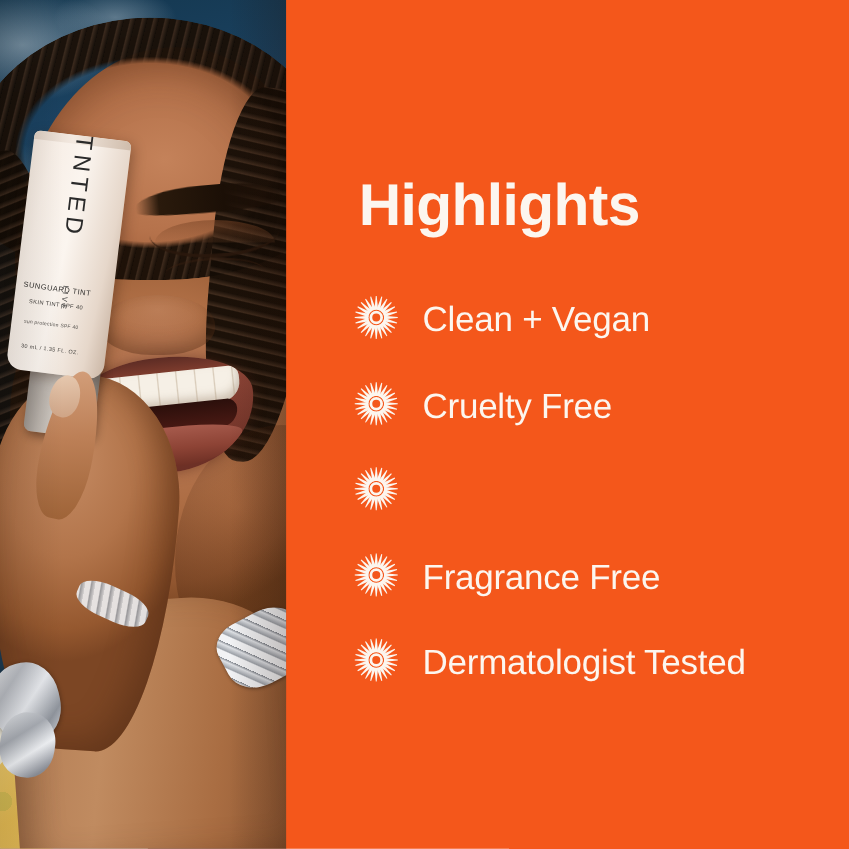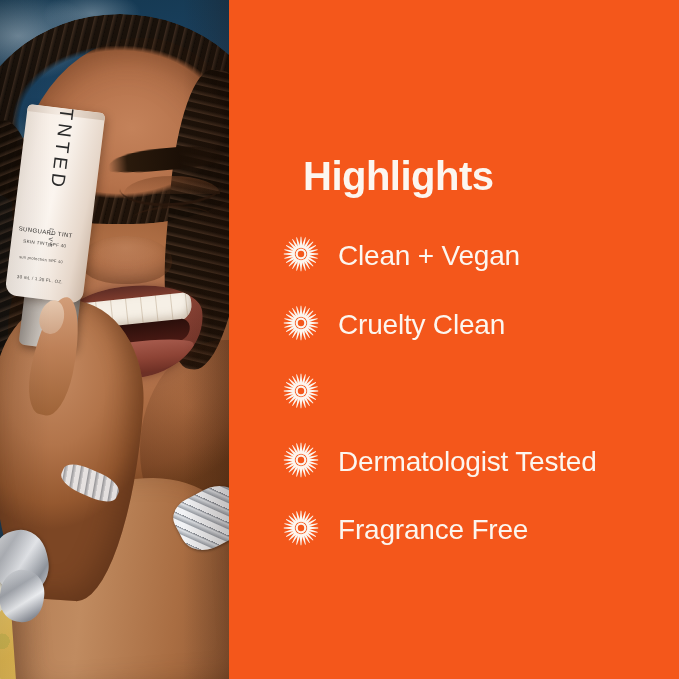--- a/index.html
+++ b/index.html
@@ -364,22 +364,22 @@
   #content-panel {
     position: absolute;
     left: 229px; top: 0;
     width: 450px; height: 679px;
     background: #F4571B;
   }
   #highlights-title {
     position: absolute;
     left: 58px;
     top: 140px;
-    margin: 16px;
-    font-size: 40px;
+    margin: 0;
+    font-size: 47px;
     font-weight: 700;
     letter-spacing: -0.5px;
     color: #FCF6EF;
     font-family: "Liberation Sans", sans-serif;
     line-height: 1;
   }
   #highlights-list {
     position: absolute;
     left: 54px;
     top: 228px;
@@ -514,21 +514,21 @@
               <path d="M11.89,19.83 L2.91,26.27 L3.30,26.93 L13.37,22.37 Z" fill="#FCF6EF"></path>
               <path d="M11.63,18.18 L1.29,22.08 L1.49,22.82 L12.39,21.03 Z" fill="#FCF6EF"></path>
               <path d="M11.80,16.53 L0.80,17.62 L0.80,18.38 L11.80,19.47 Z" fill="#FCF6EF"></path>
               <path d="M12.39,14.97 L1.49,13.18 L1.29,13.92 L11.63,17.82 Z" fill="#FCF6EF"></path>
               <path d="M13.37,13.63 L3.30,9.07 L2.91,9.73 L11.89,16.17 Z" fill="#FCF6EF"></path>
               <path d="M14.66,12.58 L6.11,5.57 L5.57,6.11 L12.58,14.66 Z" fill="#FCF6EF"></path>
               <path d="M16.17,11.89 L9.73,2.91 L9.07,3.30 L13.63,13.37 Z" fill="#FCF6EF"></path>
               <path d="M17.82,11.63 L13.92,1.29 L13.18,1.49 L14.97,12.39 Z" fill="#FCF6EF"></path>
               <circle cx="18" cy="18" r="4.3" fill="none" stroke="#FCF6EF" stroke-width="2.2"></circle>
             </svg></span>
-        <span class="highlight-label">Cruelty Clean</span>
+        <span class="highlight-label">Cruelty Free</span>
       </li>
       <li class="highlight-item">
         <span class="sun-icon"><svg viewBox="0 0 36 36" width="36" height="36" aria-hidden="true">
               <path d="M19.47,11.80 L18.38,0.80 L17.62,0.80 L16.53,11.80 Z" fill="#FCF6EF"></path>
               <path d="M21.03,12.39 L22.82,1.49 L22.08,1.29 L18.18,11.63 Z" fill="#FCF6EF"></path>
               <path d="M22.37,13.37 L26.93,3.30 L26.27,2.91 L19.83,11.89 Z" fill="#FCF6EF"></path>
               <path d="M23.42,14.66 L30.43,6.11 L29.89,5.57 L21.34,12.58 Z" fill="#FCF6EF"></path>
               <path d="M24.11,16.17 L33.09,9.73 L32.70,9.07 L22.63,13.63 Z" fill="#FCF6EF"></path>
               <path d="M24.37,17.82 L34.71,13.92 L34.51,13.18 L23.61,14.97 Z" fill="#FCF6EF"></path>
               <path d="M24.20,19.47 L35.20,18.38 L35.20,17.62 L24.20,16.53 Z" fill="#FCF6EF"></path>
@@ -573,21 +573,21 @@
               <path d="M11.89,19.83 L2.91,26.27 L3.30,26.93 L13.37,22.37 Z" fill="#FCF6EF"></path>
               <path d="M11.63,18.18 L1.29,22.08 L1.49,22.82 L12.39,21.03 Z" fill="#FCF6EF"></path>
               <path d="M11.80,16.53 L0.80,17.62 L0.80,18.38 L11.80,19.47 Z" fill="#FCF6EF"></path>
               <path d="M12.39,14.97 L1.49,13.18 L1.29,13.92 L11.63,17.82 Z" fill="#FCF6EF"></path>
               <path d="M13.37,13.63 L3.30,9.07 L2.91,9.73 L11.89,16.17 Z" fill="#FCF6EF"></path>
               <path d="M14.66,12.58 L6.11,5.57 L5.57,6.11 L12.58,14.66 Z" fill="#FCF6EF"></path>
               <path d="M16.17,11.89 L9.73,2.91 L9.07,3.30 L13.63,13.37 Z" fill="#FCF6EF"></path>
               <path d="M17.82,11.63 L13.92,1.29 L13.18,1.49 L14.97,12.39 Z" fill="#FCF6EF"></path>
               <circle cx="18" cy="18" r="4.3" fill="none" stroke="#FCF6EF" stroke-width="2.2"></circle>
             </svg></span>
-        <span class="highlight-label">Dermatologist Tested</span>
+        <span class="highlight-label">Fragrance Free</span>
       </li>
       <li class="highlight-item">
         <span class="sun-icon"><svg viewBox="0 0 36 36" width="36" height="36" aria-hidden="true">
               <path d="M19.47,11.80 L18.38,0.80 L17.62,0.80 L16.53,11.80 Z" fill="#FCF6EF"></path>
               <path d="M21.03,12.39 L22.82,1.49 L22.08,1.29 L18.18,11.63 Z" fill="#FCF6EF"></path>
               <path d="M22.37,13.37 L26.93,3.30 L26.27,2.91 L19.83,11.89 Z" fill="#FCF6EF"></path>
               <path d="M23.42,14.66 L30.43,6.11 L29.89,5.57 L21.34,12.58 Z" fill="#FCF6EF"></path>
               <path d="M24.11,16.17 L33.09,9.73 L32.70,9.07 L22.63,13.63 Z" fill="#FCF6EF"></path>
               <path d="M24.37,17.82 L34.71,13.92 L34.51,13.18 L23.61,14.97 Z" fill="#FCF6EF"></path>
               <path d="M24.20,19.47 L35.20,18.38 L35.20,17.62 L24.20,16.53 Z" fill="#FCF6EF"></path>
@@ -603,17 +603,17 @@
               <path d="M11.89,19.83 L2.91,26.27 L3.30,26.93 L13.37,22.37 Z" fill="#FCF6EF"></path>
               <path d="M11.63,18.18 L1.29,22.08 L1.49,22.82 L12.39,21.03 Z" fill="#FCF6EF"></path>
               <path d="M11.80,16.53 L0.80,17.62 L0.80,18.38 L11.80,19.47 Z" fill="#FCF6EF"></path>
               <path d="M12.39,14.97 L1.49,13.18 L1.29,13.92 L11.63,17.82 Z" fill="#FCF6EF"></path>
               <path d="M13.37,13.63 L3.30,9.07 L2.91,9.73 L11.89,16.17 Z" fill="#FCF6EF"></path>
               <path d="M14.66,12.58 L6.11,5.57 L5.57,6.11 L12.58,14.66 Z" fill="#FCF6EF"></path>
               <path d="M16.17,11.89 L9.73,2.91 L9.07,3.30 L13.63,13.37 Z" fill="#FCF6EF"></path>
               <path d="M17.82,11.63 L13.92,1.29 L13.18,1.49 L14.97,12.39 Z" fill="#FCF6EF"></path>
               <circle cx="18" cy="18" r="4.3" fill="none" stroke="#FCF6EF" stroke-width="2.2"></circle>
             </svg></span>
-        <span class="highlight-label">Fragrance Free</span>
+        <span class="highlight-label">Dermatologist Tested</span>
       </li>
     </ul>
   </div>
 </div>
 
 </body></html>

